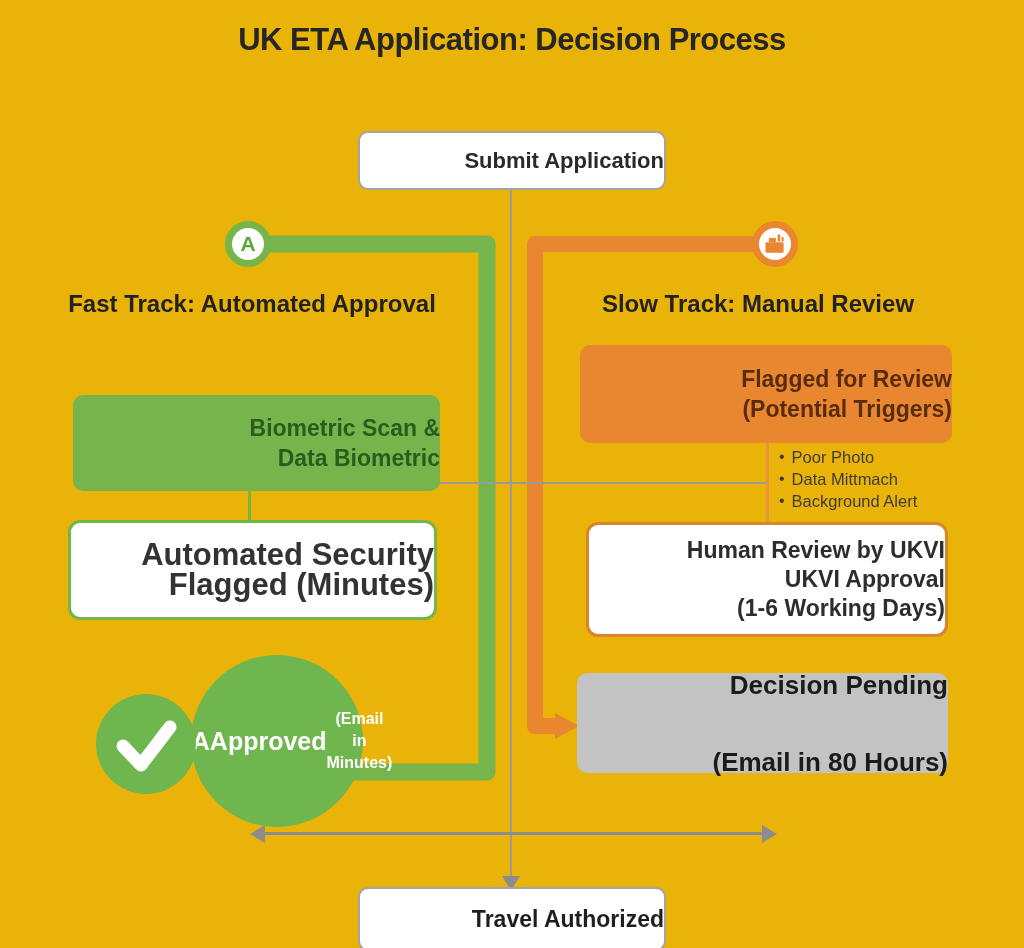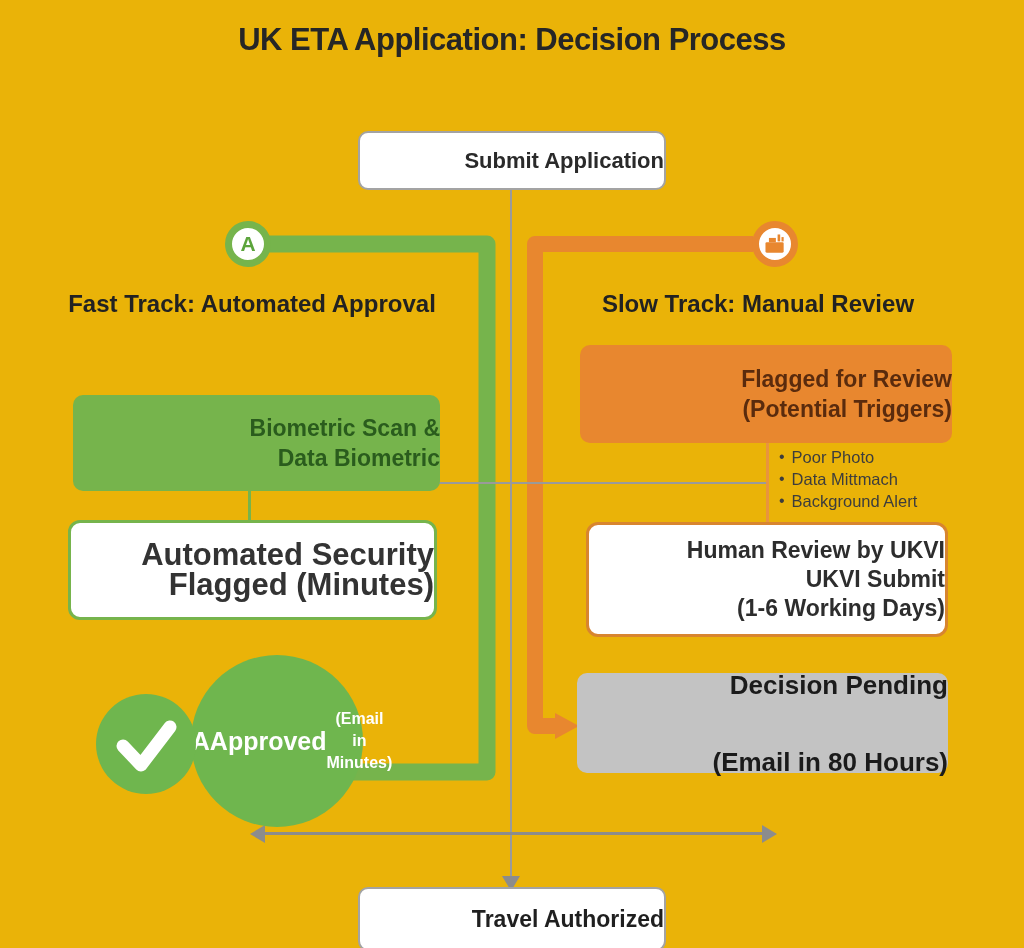--- a/index.html
+++ b/index.html
@@ -141,21 +141,21 @@
       <span>Data Mittmach</span>
     </div>
     <div class="trigger-item">
       <span class="bullet">•</span>
       <span>Background Alert</span>
     </div>
   </div>
 
   <div class="abs node box-human">
     <span>Human Review by UKVI</span>
-    <span>UKVI Submit</span>
+    <span>UKVI Approval</span>
     <span>(1-6 Working Days)</span>
   </div>
 
   <div class="abs node box-decision">
     <span>Decision Pending</span>
     <span>(Email in 80 Hours)</span>
   </div>
 
   <div class="abs circle-eta">
     <span class="eta-l1">ETA</span>

